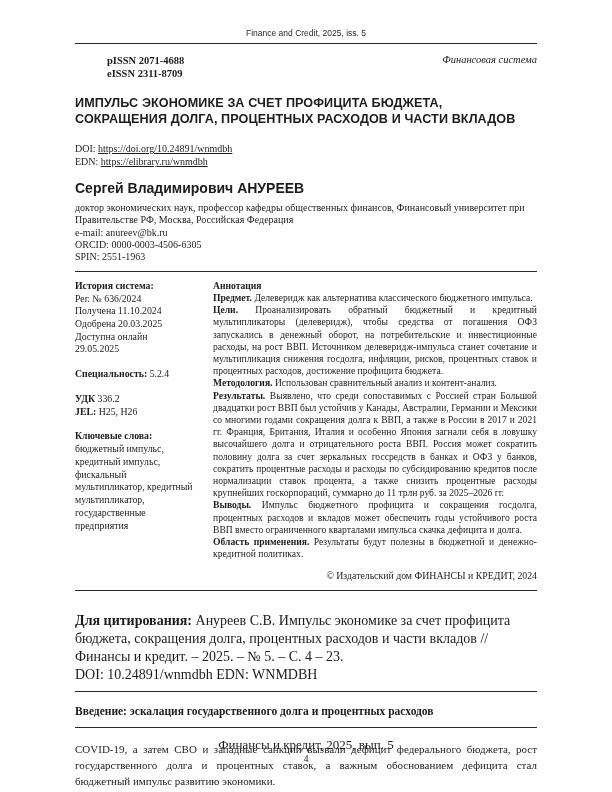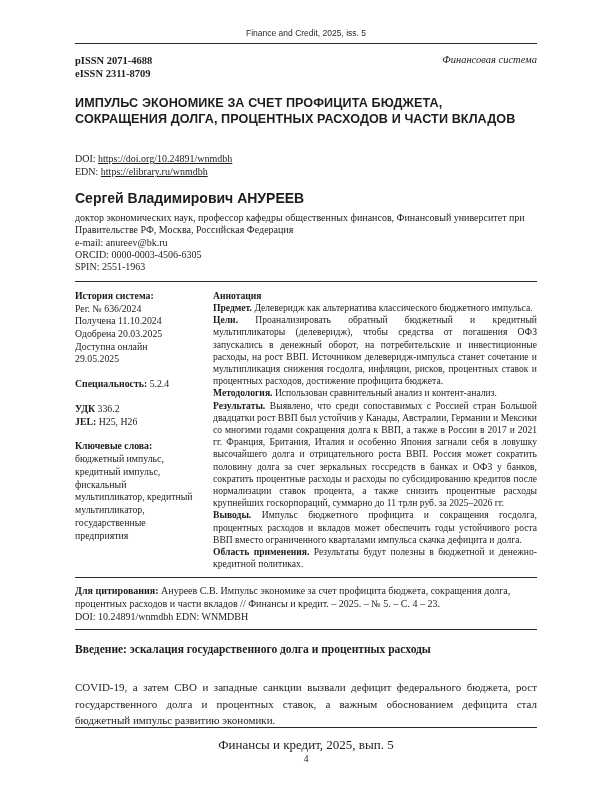--- a/index.html
+++ b/index.html
@@ -20,35 +20,35 @@
     text-align: center;
     font-family: "Liberation Sans", sans-serif;
     font-size: 8.5px;
     color: #2a2a2a;
     padding-bottom: 5px;
     border-bottom: 1px solid #2a2a2a;
   }
 
   
   .issn-row { display: flex; justify-content: space-between; margin-top: 10px; }
-  .issn-block { font-weight: bold; font-size: 10.5px; line-height: 1.25; }
+  .issn-block { font-weight: bold; font-size: 10.5px; line-height: 1.25; margin-left: 32px; }
   .section-name { font-style: italic; font-size: 10.5px; margin-left: 8px; }
 
   
   .article-title {
     margin-top: 15px;
     font-family: "Liberation Sans", sans-serif;
     font-weight: bold;
     font-size: 12.6px;
     line-height: 1.28;
     letter-spacing: 0.1px;
   }
 
   
-  .link-lines { margin-top: 25px; font-size: 10px; line-height: 1.3; }
+  .link-lines { margin-top: 15px; font-size: 10px; line-height: 1.3; }
   .link-lines a { color: #1c1c1c; text-decoration: underline; }
 
   
   .author-block { margin-top: 12px; font-size: 10px; line-height: 1.24; }
   .author-name {
     font-family: "Liberation Sans", sans-serif;
     font-weight: bold;
     font-size: 14px;
     margin-bottom: 4px;
   }
@@ -58,21 +58,21 @@
   
   .meta-abstract { display: flex; margin-top: 8px; }
   .meta-col { width: 122px; flex: 0 0 122px; font-size: 9.8px; line-height: 1.3; }
   .meta-col .gap { height: 12px; }
   .abstract-col { flex: 1; margin-left: 16px; font-size: 9.6px; line-height: 1.272; }
   .abstract-col p { text-align: justify; }
   .abstract-title { font-weight: bold; }
   .copyright-line { text-align: right; margin-top: 10px; font-size: 9.8px; }
 
   
-  .citation { margin-top: 6px; font-size: 10px; line-height: 1.3; padding-bottom: 6px; }
+  .citation { margin-top: 21px; font-size: 14px; line-height: 1.3; padding-bottom: 6px; }
 
   
   .intro-heading { margin-top: 13px; font-weight: bold; font-size: 11.5px; }
   .intro-para { margin-top: 24px; font-size: 11px; line-height: 1.47; text-align: justify; }
 
   
   .footer {
     position: absolute;
     left: 75px; right: 75px;
     top: 727px;
@@ -139,33 +139,34 @@
       </div>
 
       <div class="abstract-col">
         <div class="abstract-title">Аннотация</div>
         <p><b>Предмет.</b> <span>Делеверидж как альтернатива классического бюджетного импульса.</span></p>
         <p><b>Цели.</b> <span>Проанализировать обратный бюджетный и кредитный мультипликаторы (делеверидж), чтобы средства от погашения ОФЗ запускались в денежный оборот, на потребительские и инвестиционные расходы, на рост ВВП. Источником делеверидж-импульса станет сочетание и мультипликация снижения госдолга, инфляции, рисков, процентных ставок и процентных расходов, достижение профицита бюджета.</span></p>
         <p><b>Методология.</b> <span>Использован сравнительный анализ и контент-анализ.</span></p>
         <p><b>Результаты.</b> <span>Выявлено, что среди сопоставимых с Россией стран Большой двадцатки рост ВВП был устойчив у Канады, Австралии, Германии и Мексики со многими годами сокращения долга к ВВП, а также в России в 2017 и 2021 гг. Франция, Британия, Италия и особенно Япония загнали себя в ловушку высочайшего долга и отрицательного роста ВВП. Россия может сократить половину долга за счет зеркальных госсредств в банках и ОФЗ у банков, сократить процентные расходы и расходы по субсидированию кредитов после нормализации ставок процента, а также снизить процентные расходы крупнейших госкорпораций, суммарно до 11 трлн руб. за 2025–2026 гг.</span></p>
         <p><b>Выводы.</b> <span>Импульс бюджетного профицита и сокращения госдолга, процентных расходов и вкладов может обеспечить годы устойчивого роста ВВП вместо ограниченного кварталами импульса скачка дефицита и долга.</span></p>
         <p><b>Область применения.</b> <span>Результаты будут полезны в бюджетной и денежно-кредитной политиках.</span></p>
+        <div class="copyright-line">© Издательский дом ФИНАНСЫ и КРЕДИТ, 2024</div>
       </div>
     </div>
 
     <hr class="rule">
 
     <div class="citation">
       <div><b>Для цитирования:</b> <span>Ануреев С.В. Импульс экономике за счет профицита бюджета, сокращения долга, процентных расходов и части вкладов // Финансы и кредит. – 2025. – № 5. – С. 4 – 23.</span></div>
       <div>DOI: 10.24891/wnmdbh EDN: WNMDBH</div>
     </div>
 
     <hr class="rule" style="margin-top:0;">
 
-    <h2 class="intro-heading">Введение: эскалация государственного долга и процентных расходы</h2>
+    <h2 class="intro-heading">Введение: эскалация государственного долга и процентных расходов</h2>
     <p class="intro-para">COVID-19, а затем СВО и западные санкции вызвали дефицит федерального бюджета, рост государственного долга и процентных ставок, а важным обоснованием дефицита стал бюджетный импульс развитию экономики.</p>
 
   </div>
 
   <div class="footer">
     <div class="footer-journal">Финансы и кредит, 2025, вып. 5</div>
     <div class="footer-page">4</div>
   </div>
 </div>
 

